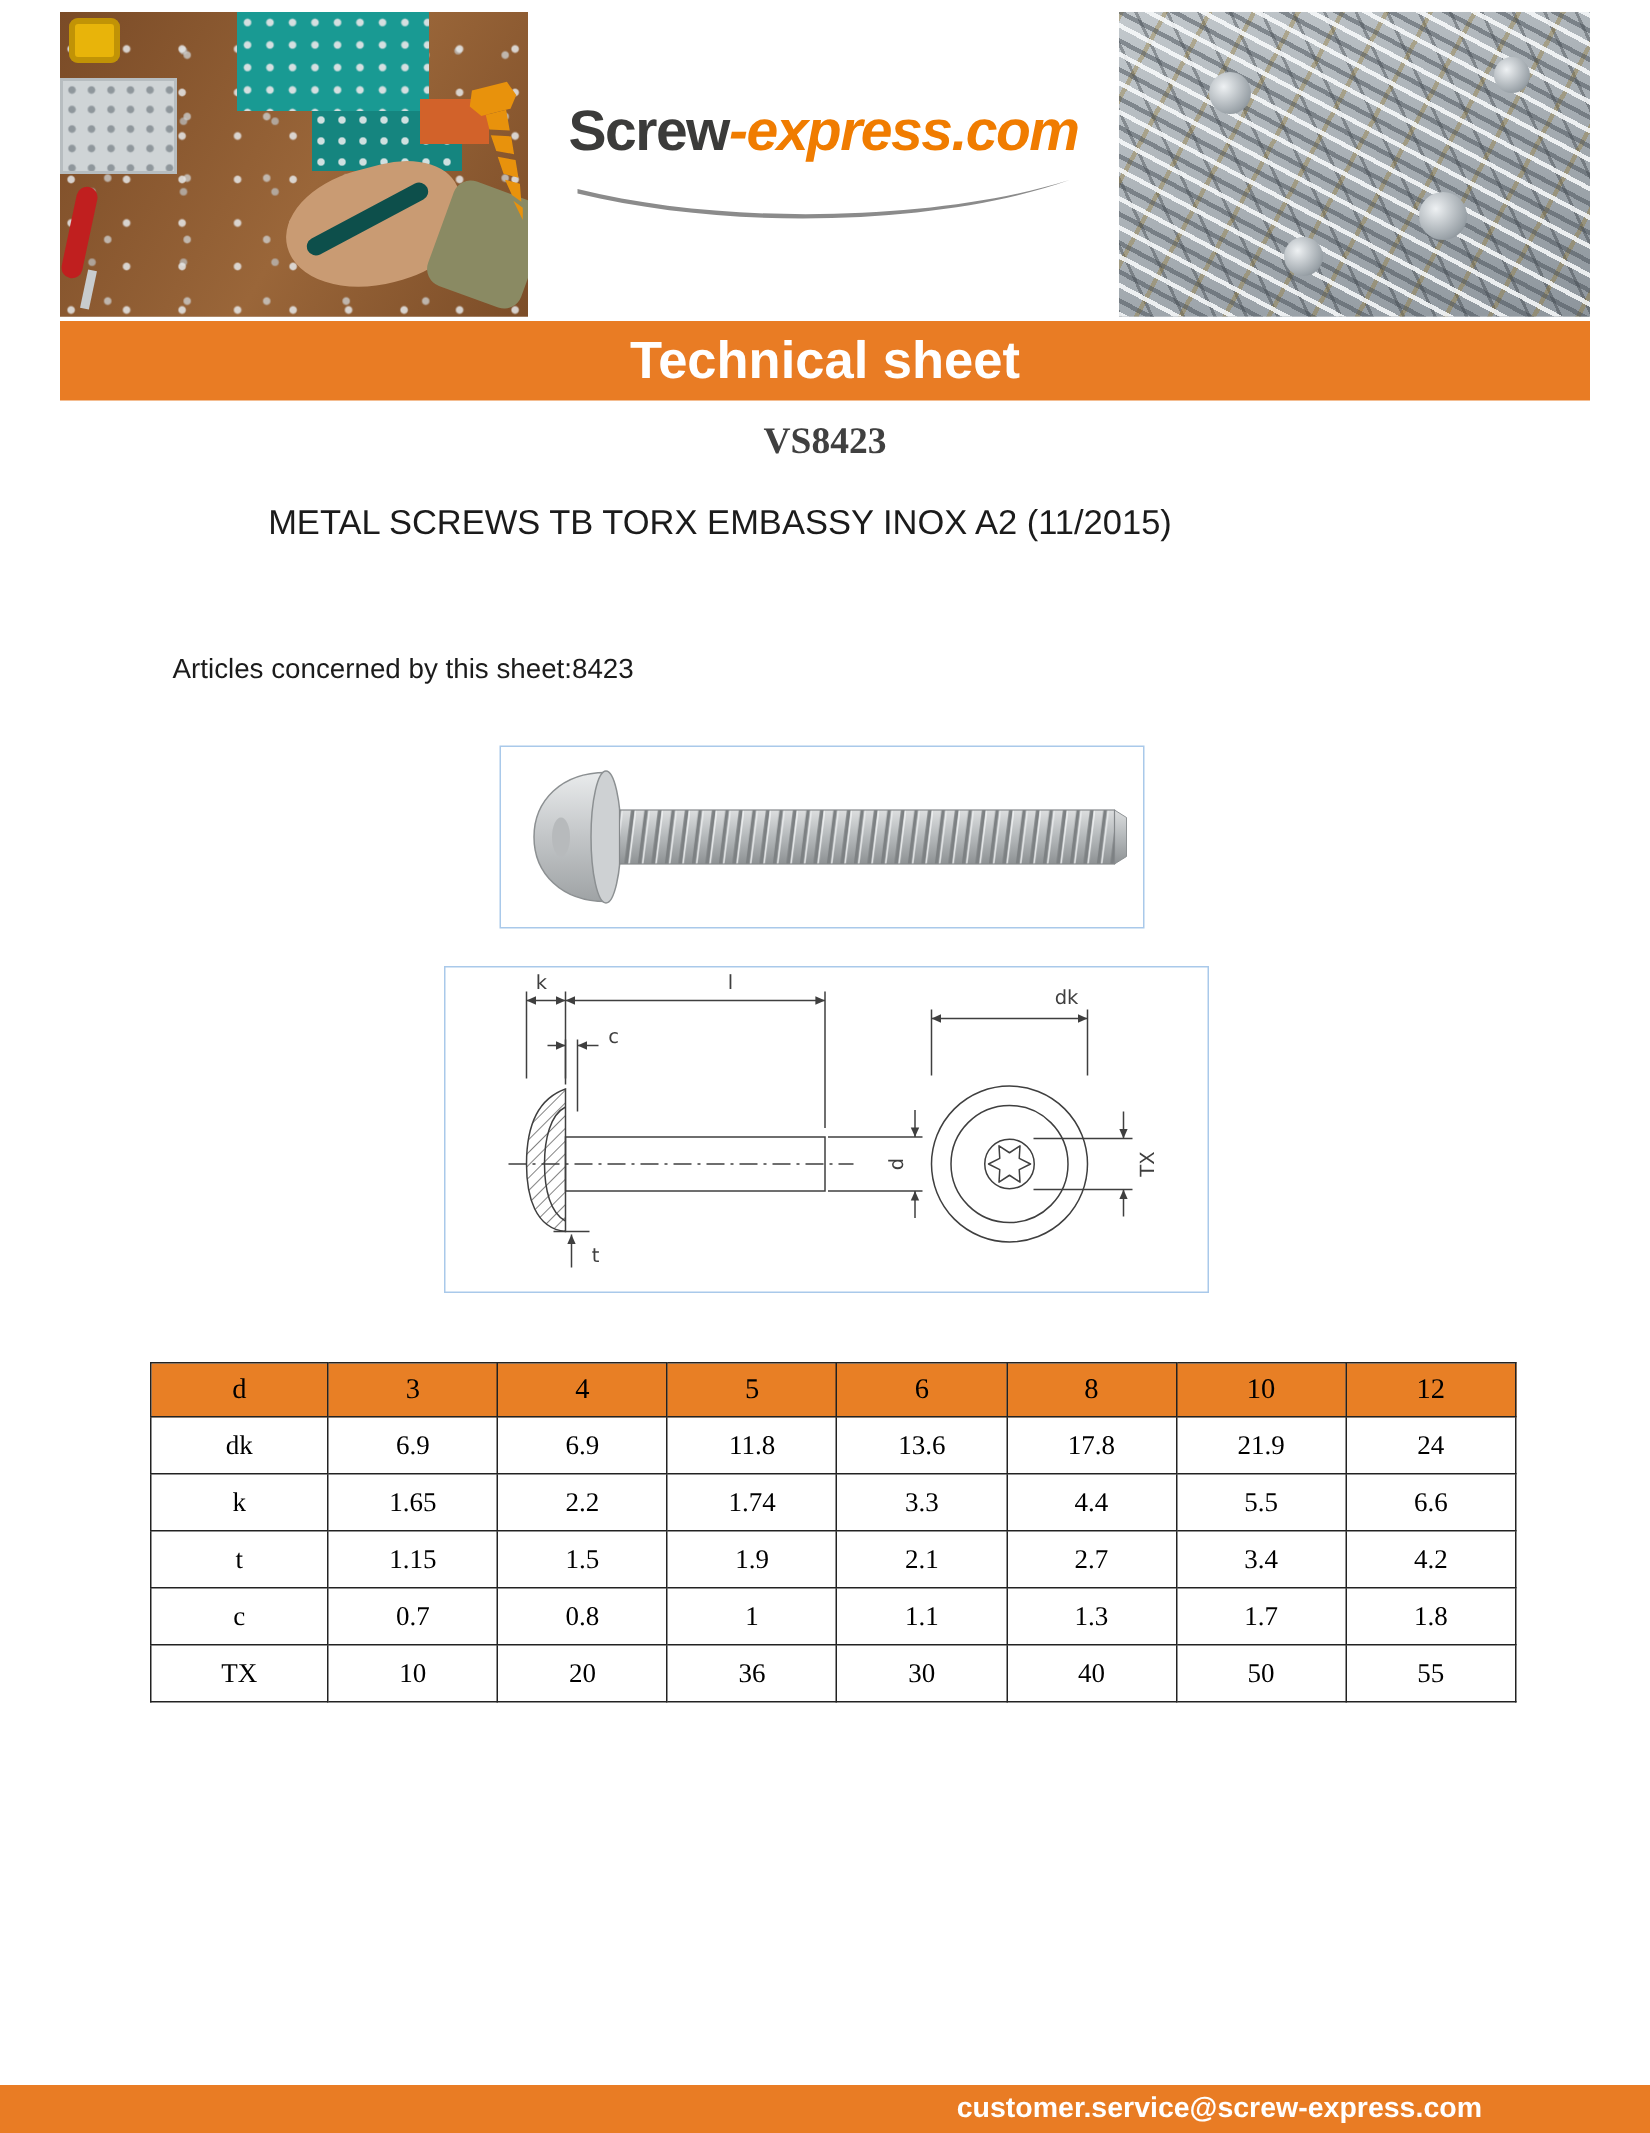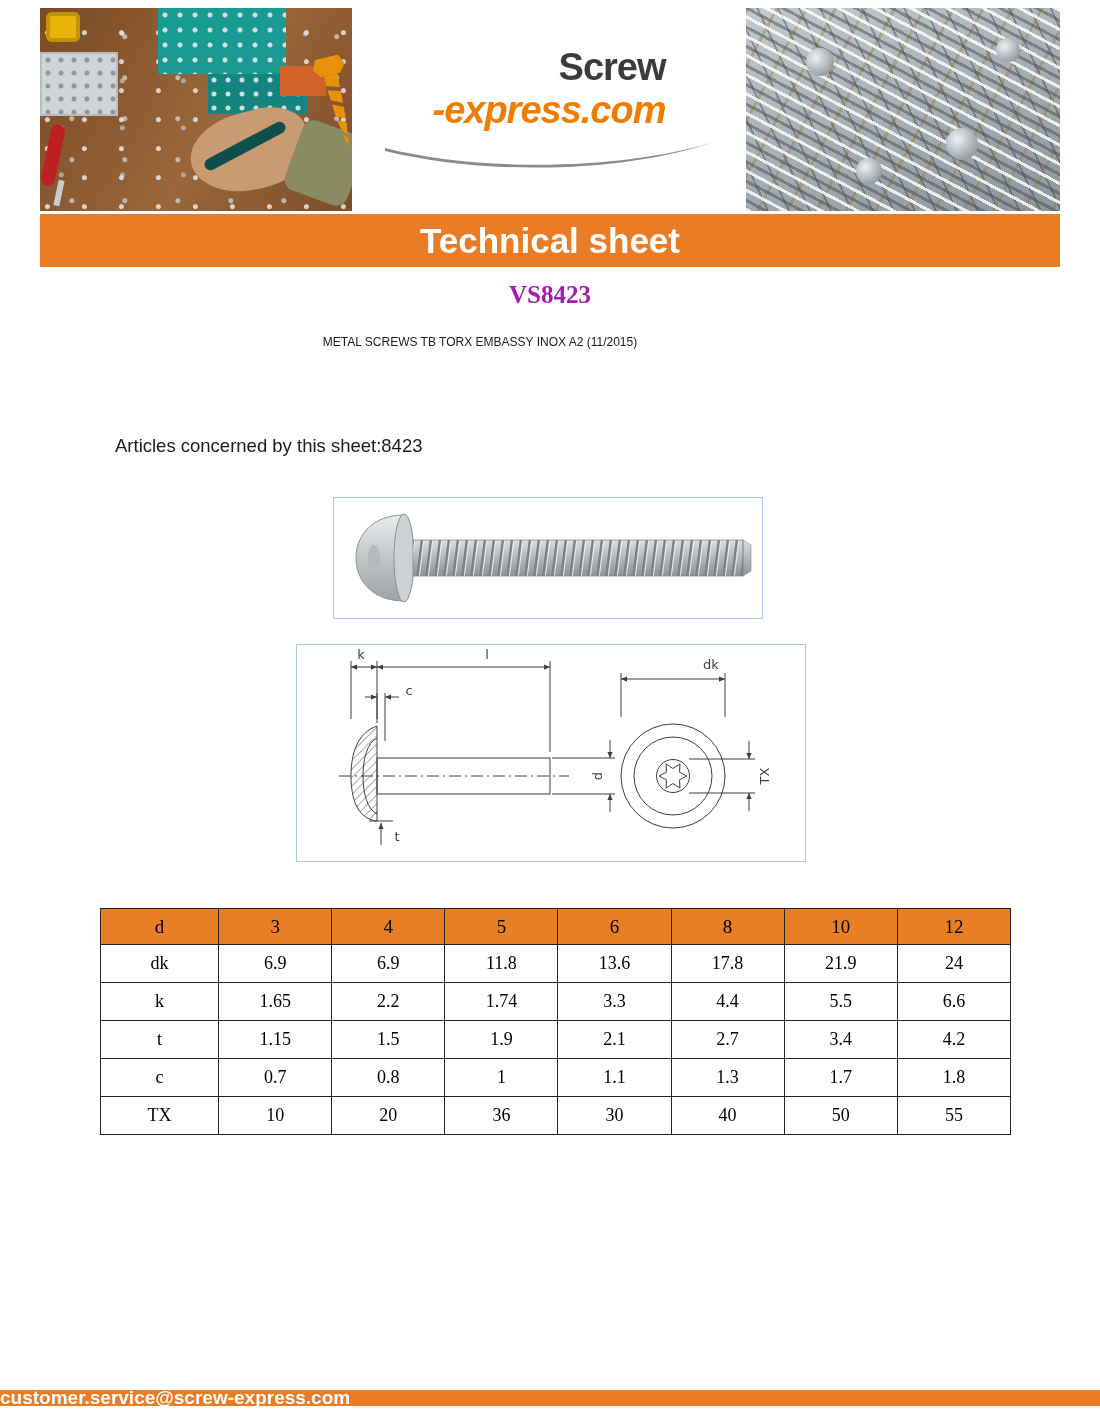--- a/index.html
+++ b/index.html
@@ -42,57 +42,57 @@
       repeating-linear-gradient(28deg, rgba(250,252,253,.85) 0 3px, transparent 3px 8px, rgba(70,78,86,.5) 8px 11px, transparent 11px 17px),
       repeating-linear-gradient(118deg, rgba(148,122,52,.38) 0 3px, transparent 3px 26px),
       repeating-linear-gradient(65deg, rgba(40,46,52,.35) 0 2px, transparent 2px 19px),
       linear-gradient(160deg,#c3c9cd,#8d959c);}
   .pr-head{position:absolute;border-radius:50%;
     background:radial-gradient(circle at 35% 35%, #eef1f3, #9aa2a8 70%, #6c747b);}
 
   
   .logo-wrap{position:absolute;left:352px;top:8px;width:394px;height:203px;
     display:flex;flex-direction:column;align-items:center;justify-content:center;}
-  .logo-line{display:flex;align-items:flex-end;white-space:nowrap;flex-direction:column;}
+  .logo-line{display:flex;align-items:flex-start;white-space:nowrap;}
   .logo-part1{font-size:38px;font-weight:bold;color:#3b3b3a;letter-spacing:-1px;}
   .logo-part2{font-size:38px;font-weight:bold;font-style:italic;color:#f07c00;letter-spacing:-1px;}
   .logo-swoosh{margin-top:6px;}
   .logo-clipart{position:absolute;left:-34px;top:46px;transform:rotate(-14deg);}
 
   
   .banner{position:absolute;left:40px;top:214px;width:1020px;height:53px;background:#e97c24;
     display:flex;align-items:center;justify-content:center;}
   .banner span{color:#ffffff;font-size:35px;font-weight:bold;letter-spacing:0;}
 
   
   .doc-code{position:absolute;left:0;top:281px;width:1100px;text-align:center;
-    font-family:"Liberation Serif",serif;font-size:25px;font-weight:bold;color:#a21caf;}
+    font-family:"Liberation Serif",serif;font-size:25px;font-weight:bold;color:#404040;}
   .doc-title{position:absolute;left:0;top:335px;width:960px;text-align:center;
-    font-size:12px;color:#1b1b1b;}
+    font-size:23px;color:#1b1b1b;}
   .doc-articles{position:absolute;left:115px;top:435px;font-size:18.5px;color:#1b1b1b;}
   .doc-note{position:absolute;left:115px;top:1258px;font-size:18.5px;color:#1b1b1b;}
 
   
   .product-box{position:absolute;left:333px;top:497px;width:430px;height:122px;
     border:1px solid #a9c9ea;background:#fff;box-sizing:border-box;}
   .diagram-box{position:absolute;left:296px;top:644px;width:510px;height:218px;
     border:1px solid #a9c9ea;background:#fff;box-sizing:border-box;}
   .dl{stroke:#3f3f3f;stroke-width:1;fill:none;}
   .dtext{font-family:"DejaVu Sans",sans-serif;font-size:13px;fill:#3f3f3f;}
 
   
   .spec-table{position:absolute;left:100px;top:908px;width:911px;border-collapse:collapse;
     font-family:"Liberation Serif",serif;color:#000;}
   .spec-table th,.spec-table td{border:1px solid #222;text-align:center;padding:0;font-weight:normal;}
   .spec-table thead th{background:#e87f25;font-size:19px;height:35px;}
   .spec-table tbody td{background:#fff;font-size:18px;height:37px;}
 
   
-  .footer{position:absolute;left:0;top:1390px;width:1100px;height:16px;background:#e97c24;
-    display:flex;align-items:center;padding-right:72px;box-sizing:border-box;}
+  .footer{position:absolute;left:0;top:1390px;width:1100px;height:32px;background:#e97c24;
+    display:flex;align-items:center;justify-content:flex-end;padding-right:112px;box-sizing:border-box;}
   .footer span{color:#fff;font-weight:bold;font-size:19px;}
 </style>
 </head>
 <body>
 
 <div id="page">
 
   <div class="photo photo-left">
     <div class="pl-tape"></div>
     <div class="pl-tray"></div>

